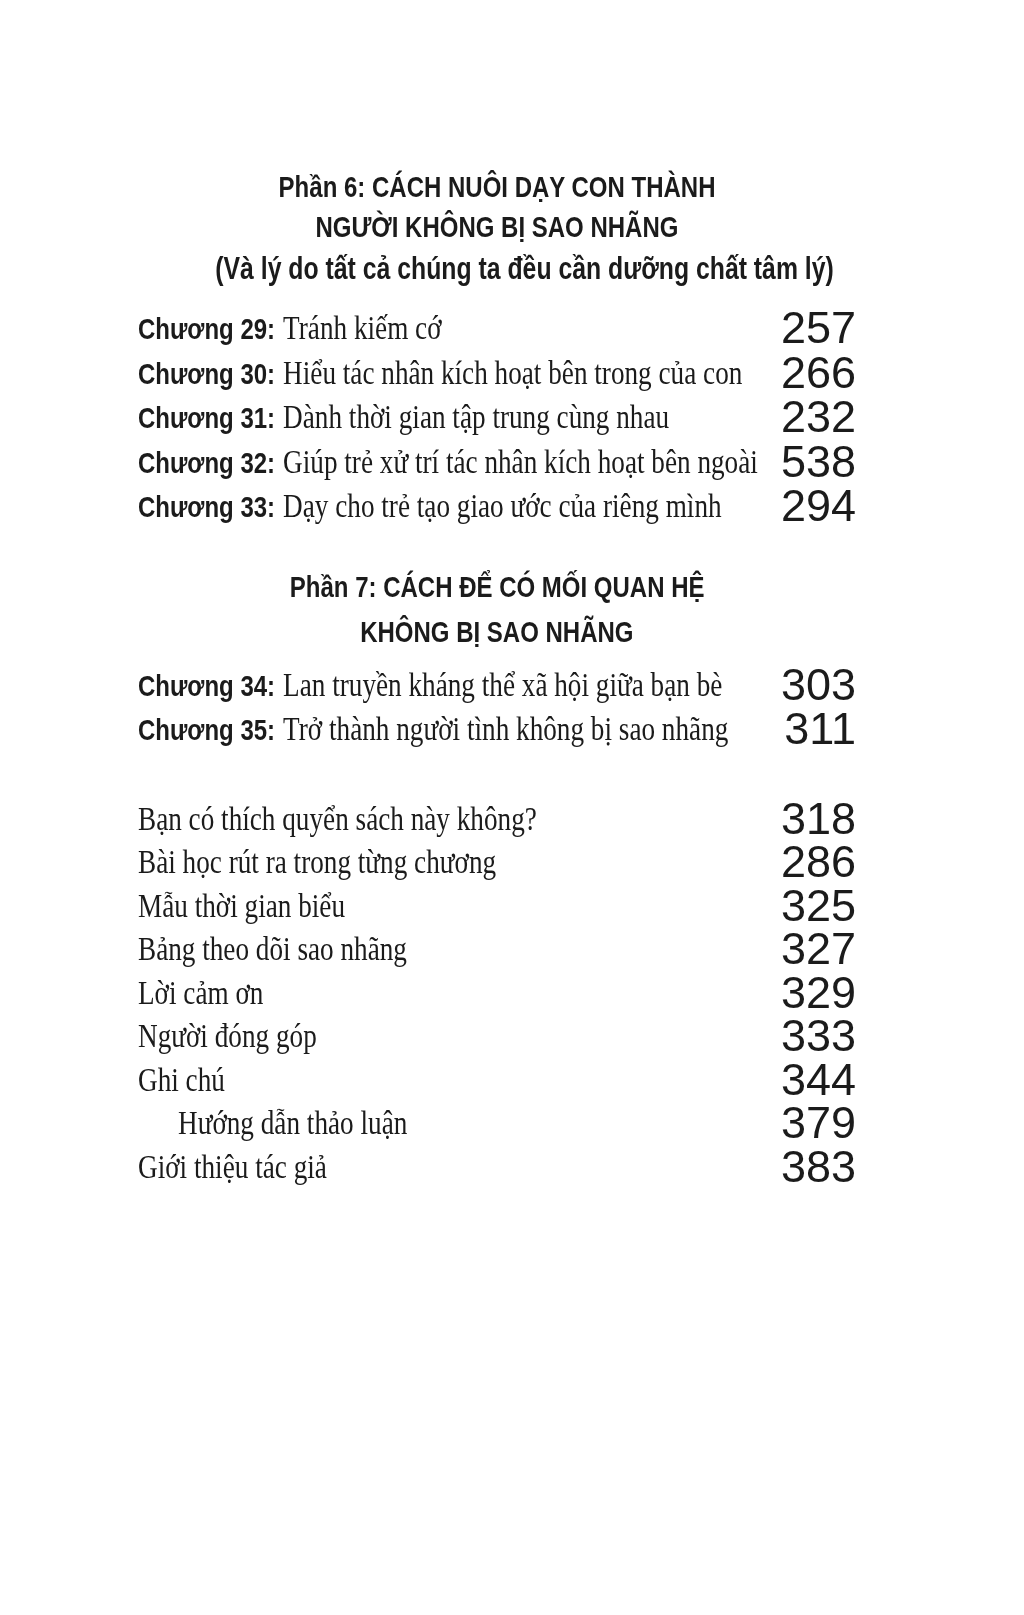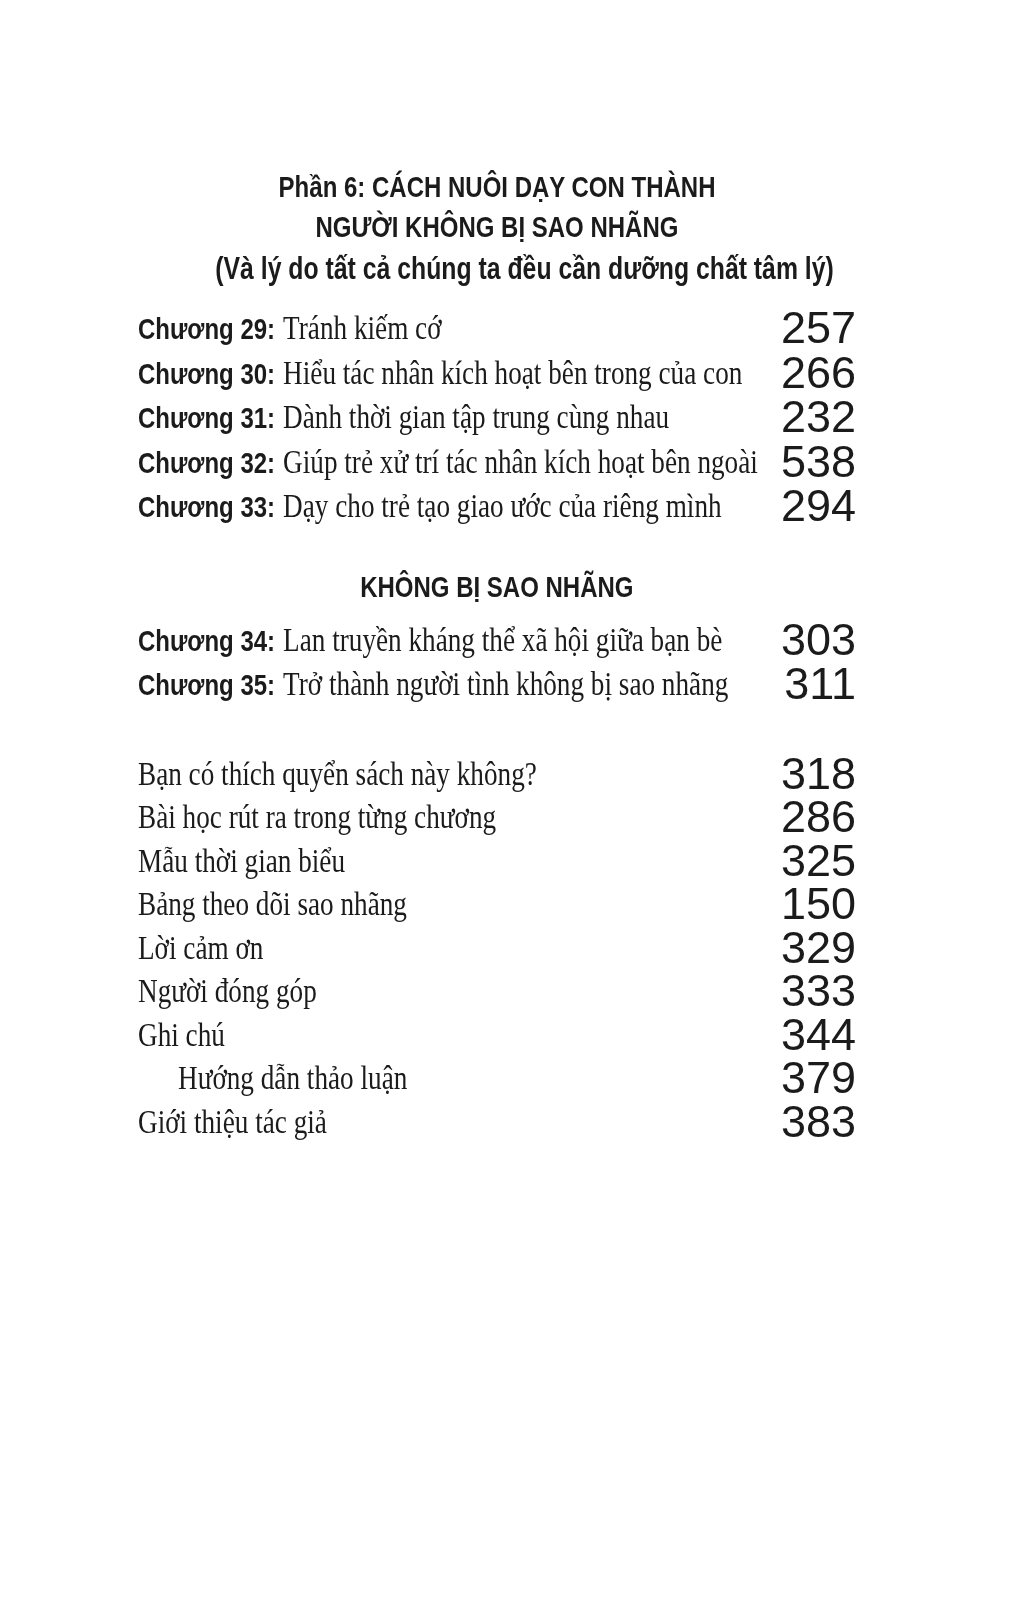--- a/index.html
+++ b/index.html
@@ -126,20 +126,23 @@
       <span class="pagenum">538</span>
     </div>
     <div class="row">
       <span class="left"><span class="chap-label">Chương 33:</span><span class="chap-title">Dạy cho trẻ tạo giao ước của riêng mình</span></span>
       <span class="pagenum">294</span>
     </div>
   </div>
 
   <div class="part7-heading">
     <div class="part-line">
+      <span>Phần 7: CÁCH ĐỂ CÓ MỐI QUAN HỆ</span>
+    </div>
+    <div class="part-line">
       <span>KHÔNG BỊ SAO NHÃNG</span>
     </div>
   </div>
 
   <div class="rows rows-part7">
     <div class="row">
       <span class="left"><span class="chap-label">Chương 34:</span><span class="chap-title">Lan truyền kháng thể xã hội giữa bạn bè</span></span>
       <span class="pagenum">303</span>
     </div>
     <div class="row">
@@ -156,21 +159,21 @@
     <div class="row">
       <span class="left"><span class="plain-title">Bài học rút ra trong từng chương</span></span>
       <span class="pagenum">286</span>
     </div>
     <div class="row">
       <span class="left"><span class="plain-title">Mẫu thời gian biểu</span></span>
       <span class="pagenum">325</span>
     </div>
     <div class="row">
       <span class="left"><span class="plain-title">Bảng theo dõi sao nhãng</span></span>
-      <span class="pagenum">150</span>
+      <span class="pagenum">327</span>
     </div>
     <div class="row">
       <span class="left"><span class="plain-title">Lời cảm ơn</span></span>
       <span class="pagenum">329</span>
     </div>
     <div class="row">
       <span class="left"><span class="plain-title">Người đóng góp</span></span>
       <span class="pagenum">333</span>
     </div>
     <div class="row">

